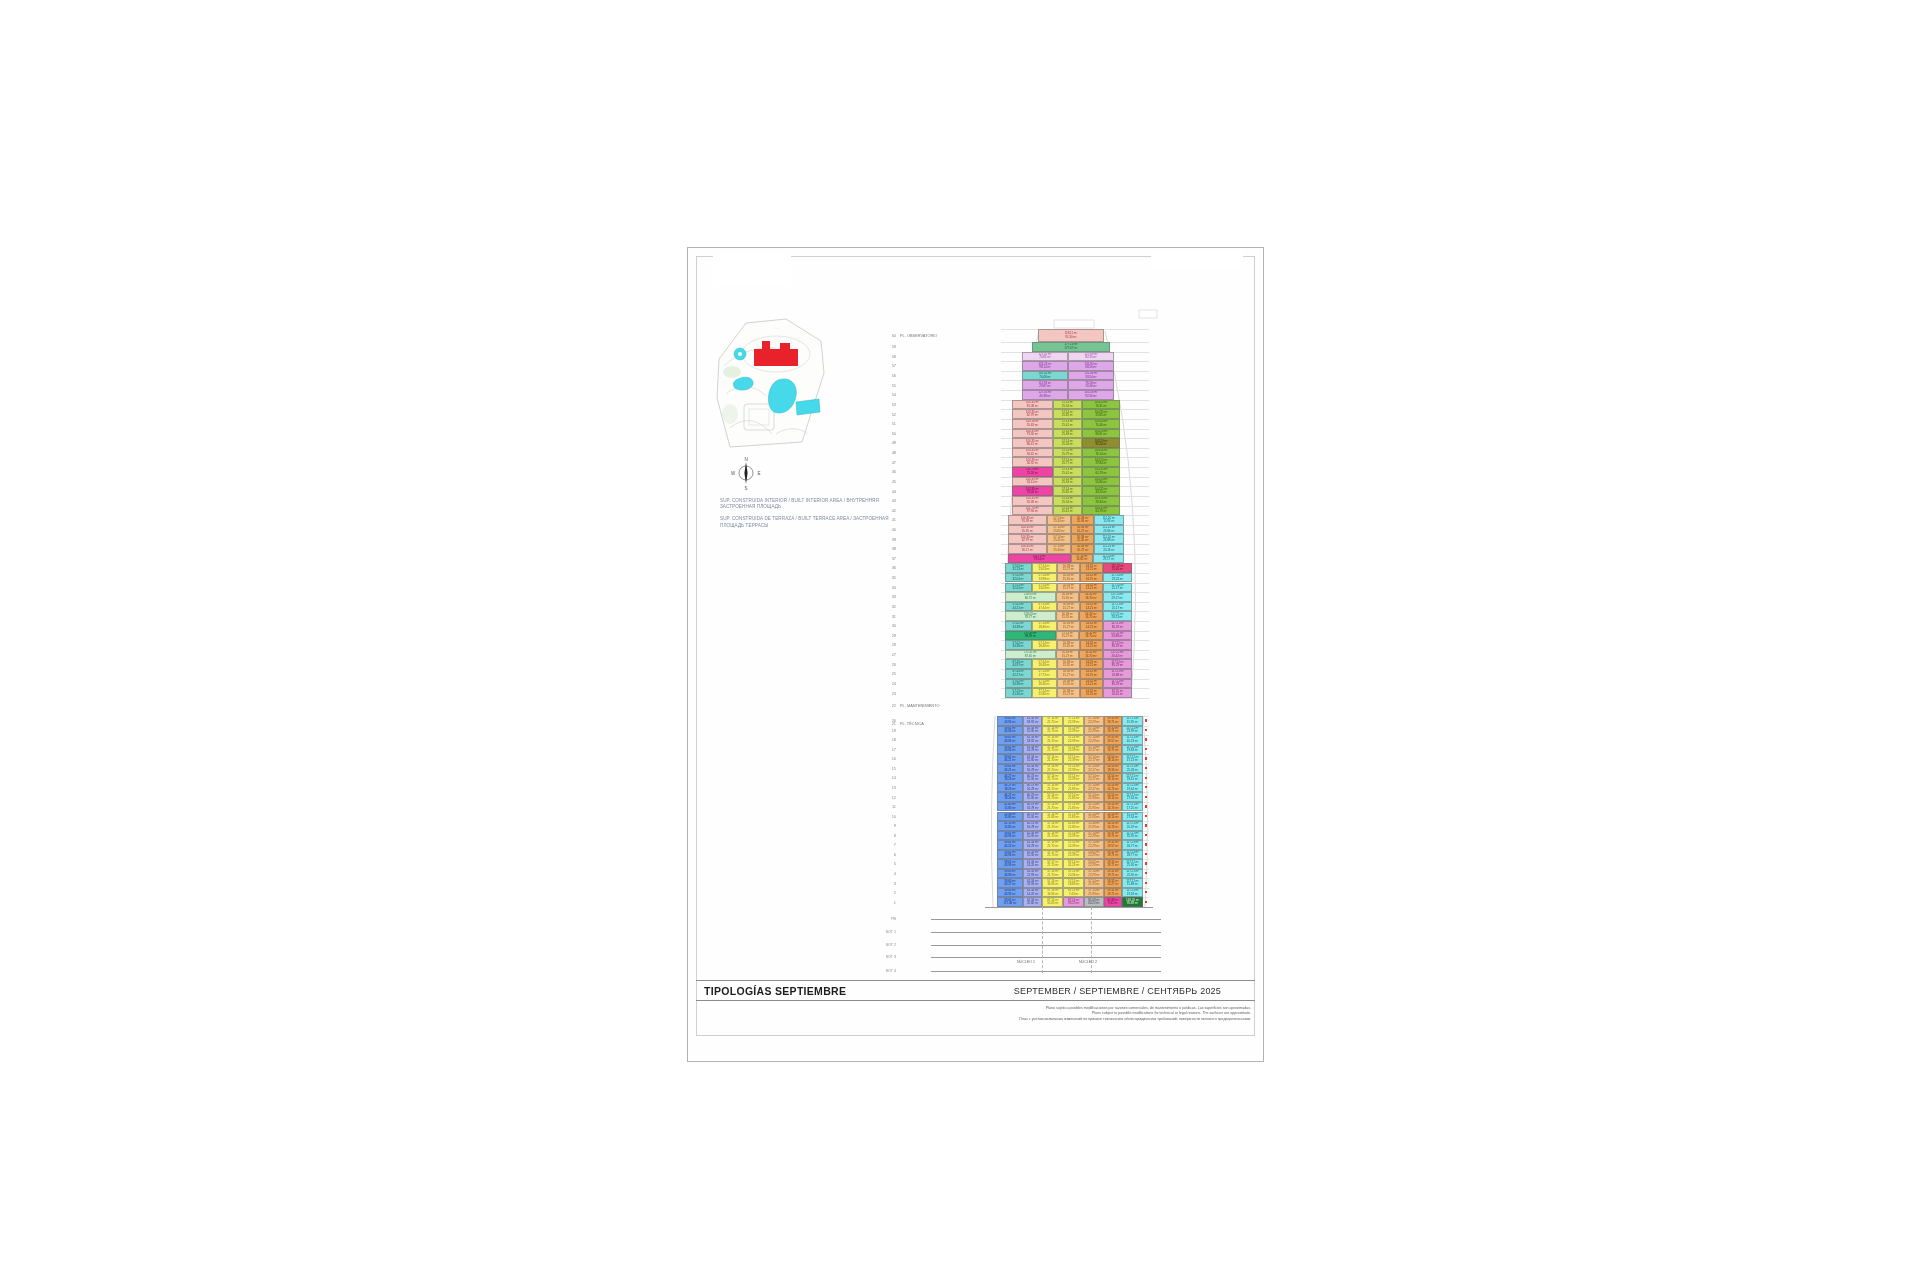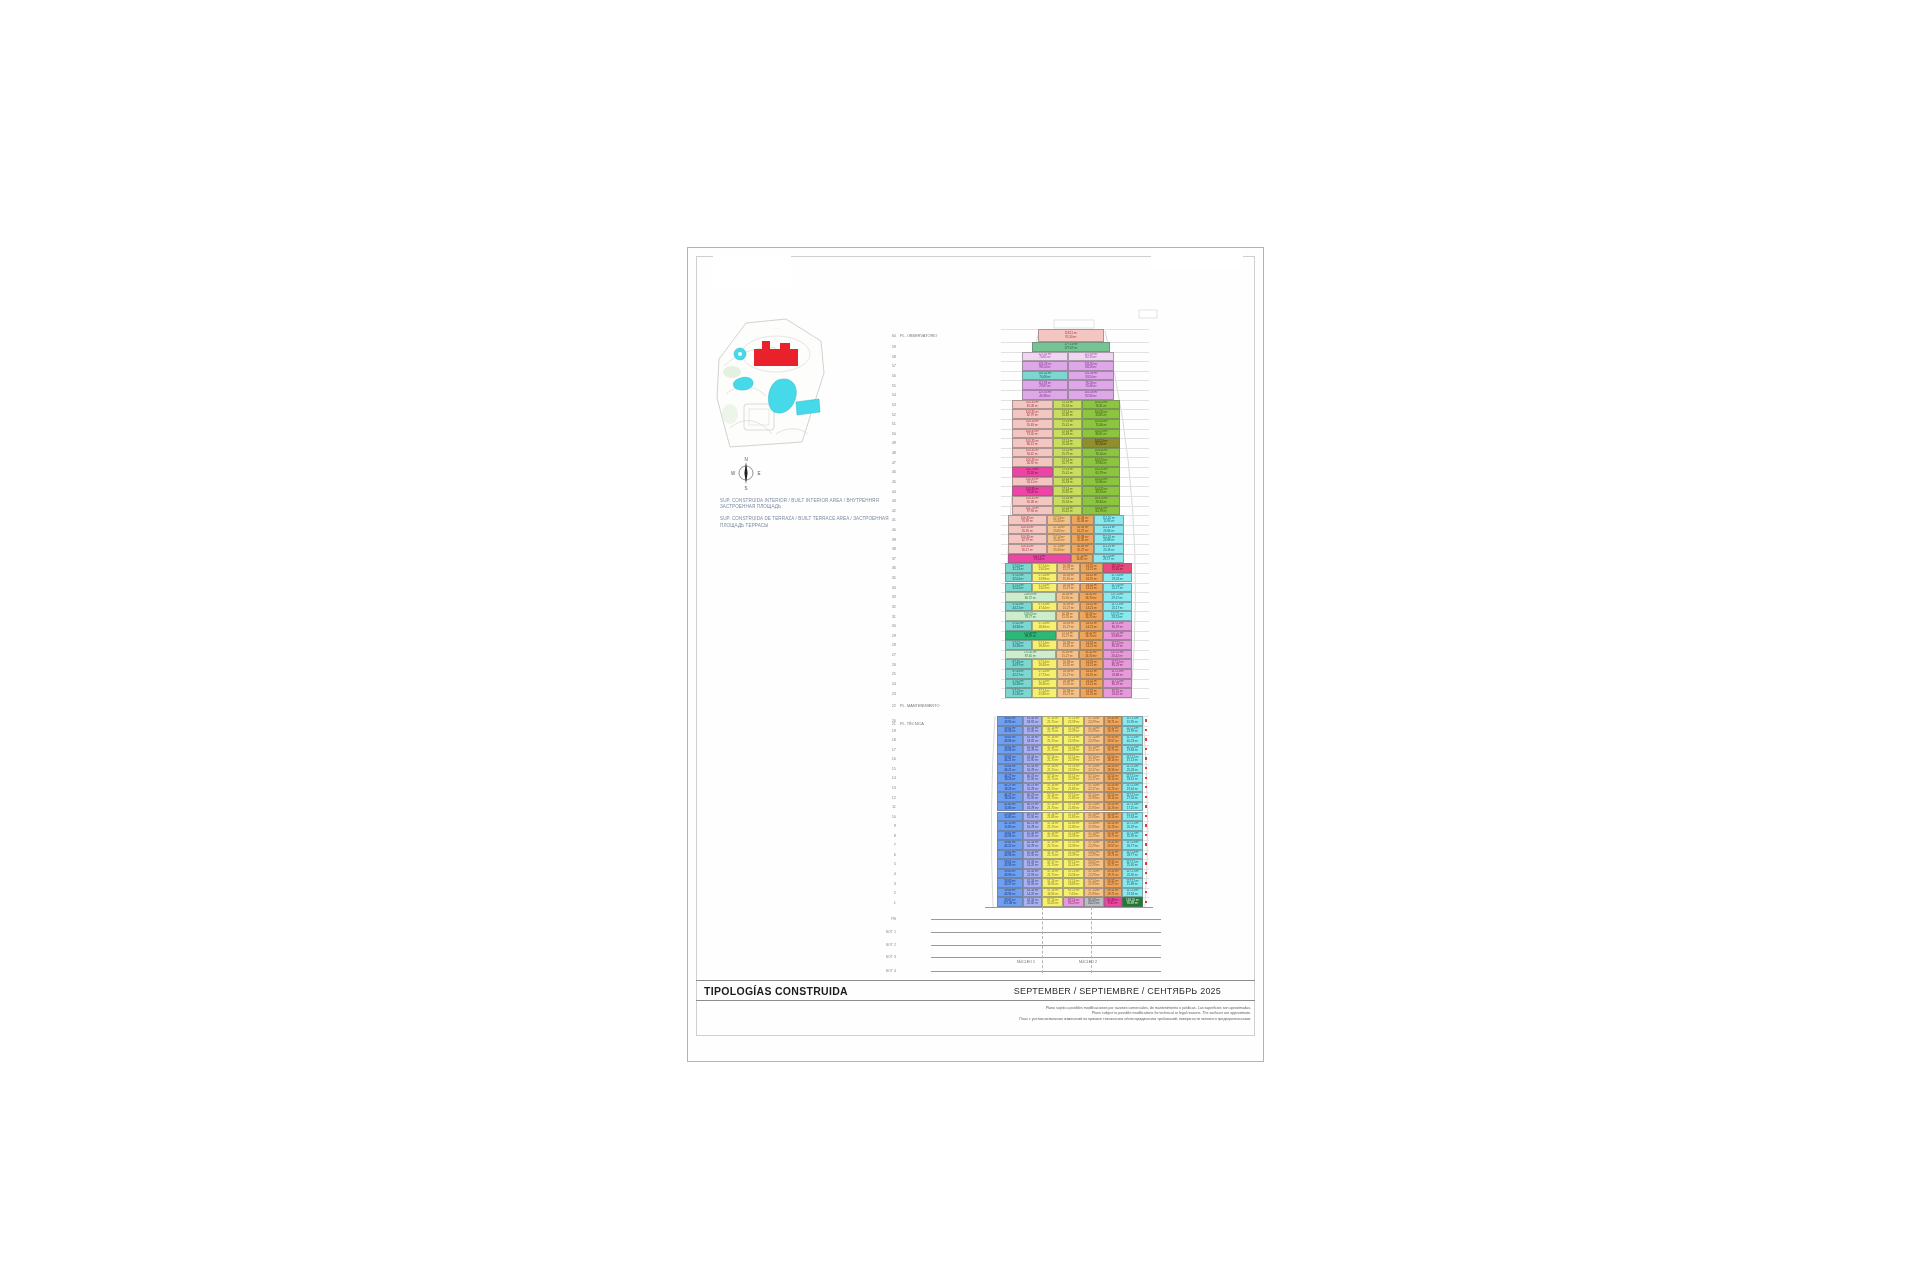--- a/index.html
+++ b/index.html
@@ -1455,21 +1455,21 @@
       <div class="blabel" style="top: 653.5px;">SOT 3</div>
       <div class="bline" style="left: 50px; top: 670px; width: 230px;"></div>
       <div class="blabel" style="top: 667.5px;">SOT 4</div>
       <div class="vdash" style="left: 161px; top: 606px; height: 66px;"></div>
       <div class="vdash" style="left: 210px; top: 606px; height: 66px;"></div>
       <div class="core" style="left: 136px; top: 659px;">NÚCLEO 1</div>
       <div class="core" style="left: 198px; top: 659px;">NÚCLEO 2</div>
     </div>
 
   <div class="titleband">
-    <span class="sheet-title">TIPOLOGÍAS CONSTRUIDA</span>
+    <span class="sheet-title">TIPOLOGÍAS SEPTIEMBRE</span>
     <span class="sheet-date">SEPTEMBER / SEPTIEMBRE / СЕНТЯБРЬ 2025</span>
   </div>
   <div class="disclaimer">
     <div>Plano sujeto a posibles modificaciones por razones comerciales, de mantenimiento o jurídicas. Las superficies son aproximadas.</div>
     <div>Plans subject to possible modifications for technical or legal reasons. The surfaces are approximate.</div>
     <div>План с учётом возможных изменений по причине технических и/или юридических требований, поверхности являются предварительными.</div>
   </div>
 </div>
 
 </body></html>

